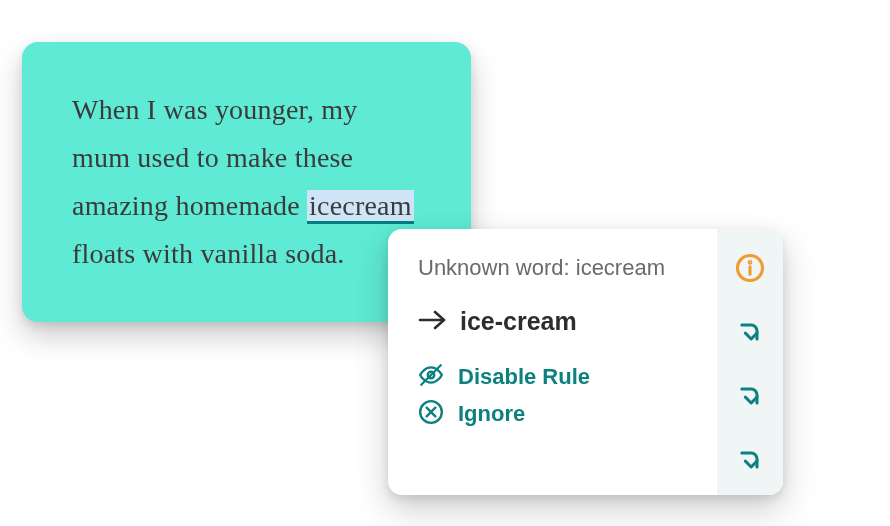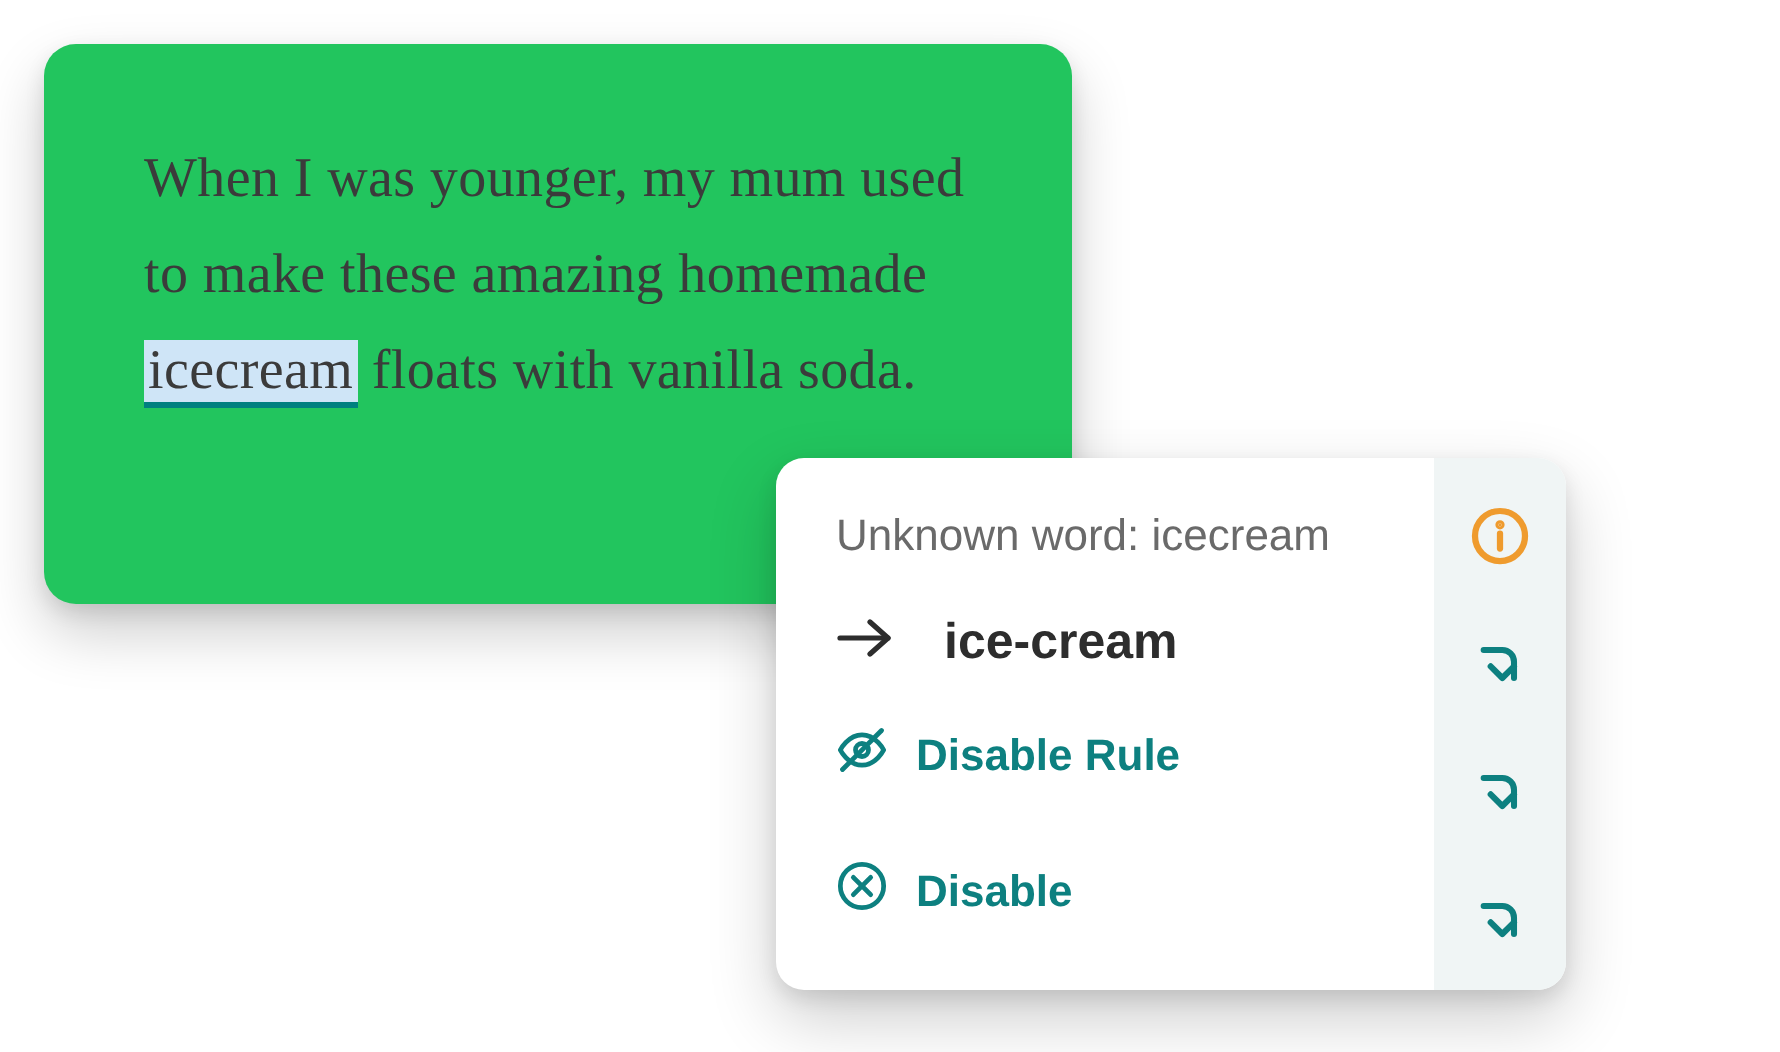--- a/index.html
+++ b/index.html
@@ -6,24 +6,24 @@
   html, body { width: 890px; height: 526px; }
   body {
     font-family: Georgia, 'Times New Roman', serif;
     background: transparent;
     position: relative;
   }
 
   .text-card {
     position: absolute;
     left: 22px;
-    top: 22px;
-    width: 514px;
+    top: 42px;
+    width: 449px;
     height: 280px;
-    background: #22c55e;
+    background: #5eead4;
     border-radius: 16px;
     padding: 44px 50px;
     box-shadow: 0 14px 30px rgba(0,0,0,0.20), 0 4px 10px rgba(0,0,0,0.10);
   }
   .text-content {
     font-size: 28px;
     line-height: 1.72;
     color: #3b3b3b;
     font-weight: 400;
     letter-spacing: 0.2px;
@@ -62,33 +62,33 @@
 
   .popup-header {
     font-size: 22px;
     color: #6a6a6a;
     font-weight: 400;
     margin-bottom: 26px;
   }
   .suggestion-row {
     display: flex;
     align-items: center;
-    gap: 24px;
+    gap: 12px;
     margin-bottom: 26px;
   }
   .suggestion-text {
     font-size: 25px;
     color: #2d2d2d;
     font-weight: 600;
   }
   .action-row {
     display: flex;
     align-items: center;
     gap: 14px;
-    margin-bottom: 37px;
+    margin-bottom: 7px;
     cursor: pointer;
   }
   .action-row:last-child { margin-bottom: 0; }
   .action-label {
     font-size: 22px;
     color: #0d8080;
     font-weight: 600;
   }
 
   .icon-teal { color: #0d8080; }
@@ -142,21 +142,21 @@
     </div>
 
     <div class="action-row">
       <span class="icon-teal">
         <svg width="26" height="26" viewBox="0 0 24 24" fill="none" stroke="currentColor" stroke-width="2.2" stroke-linecap="round" stroke-linejoin="round">
           <circle cx="12" cy="12" r="10"></circle>
           <line x1="8" y1="8" x2="16" y2="16"></line>
           <line x1="16" y1="8" x2="8" y2="16"></line>
         </svg>
       </span>
-      <span class="action-label">Disable</span>
+      <span class="action-label">Ignore</span>
     </div>
 
   </div>
 
   <div class="popup-side">
     <div class="side-icon icon-orange">
       <svg width="30" height="30" viewBox="0 0 24 24" fill="none" stroke="currentColor" stroke-width="2.5" stroke-linecap="round" stroke-linejoin="round">
         <circle cx="12" cy="12" r="10"></circle>
         <line x1="12" y1="11" x2="12" y2="17"></line>
         <circle cx="12" cy="7.5" r="0.6" fill="currentColor"></circle>

